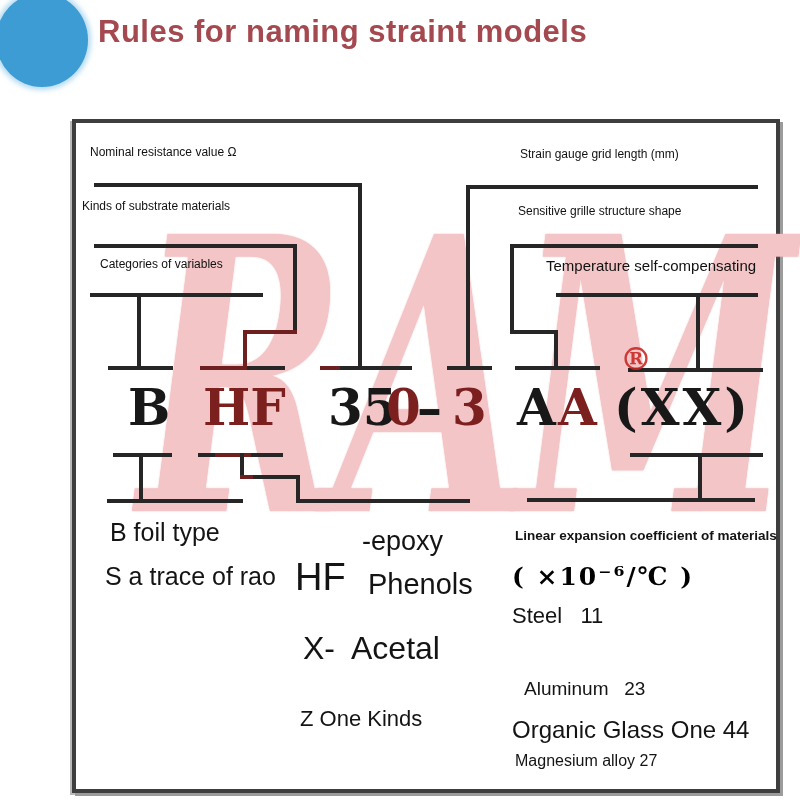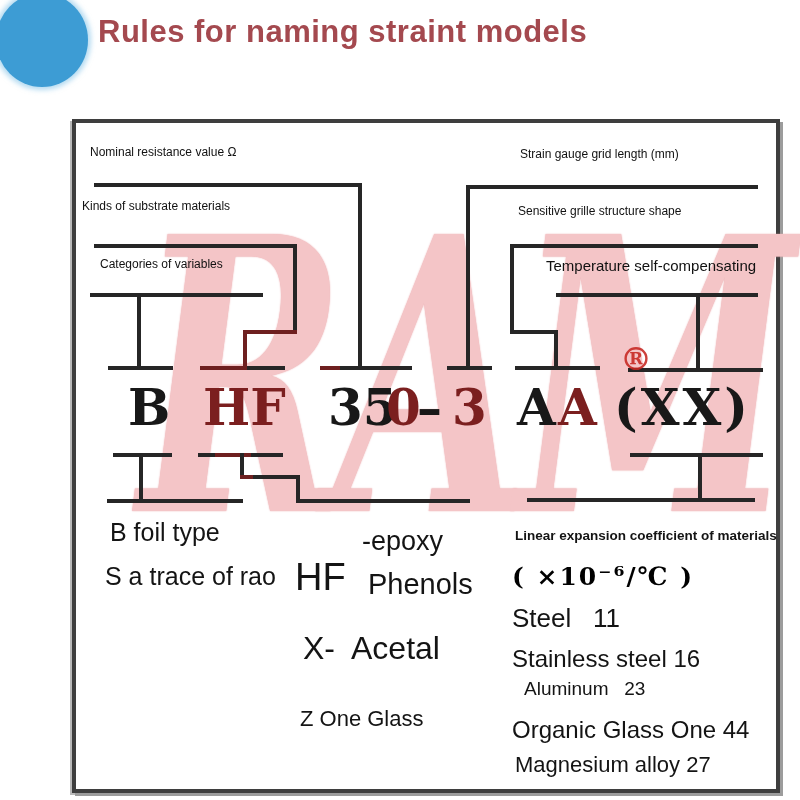--- a/index.html
+++ b/index.html
@@ -123,23 +123,22 @@
     <span class="model-part model-red" style="left:558px;">A</span>
     <span class="model-part model-xx" style="left:614px;">(XX)</span>
   </div>
 
   <div class="leg" style="left:110px;top:518px;font-size:25px;">B foil type</div>
   <div class="leg" style="left:105px;top:562px;font-size:25px;">S a trace of rao</div>
   <div class="leg" style="left:295px;top:556px;font-size:38px;">HF</div>
   <div class="leg" style="left:362px;top:526px;font-size:27px;">-epoxy</div>
   <div class="leg" style="left:368px;top:568px;font-size:29px;">Phenols</div>
   <div class="leg" style="left:303px;top:630px;font-size:32px;">X-  Acetal</div>
-  <div class="leg" style="left:300px;top:706px;font-size:22px;">Z One Glass</div>
+  <div class="leg" style="left:300px;top:706px;font-size:22px;">Z One Kinds</div>
 
   <div class="leg" style="left:515px;top:528px;font-size:13.5px;font-weight:600;">Linear expansion coefficient of materials</div>
   <div class="leg formula" style="left:512px;top:562px;font-size:25px;">( ×10⁻⁶/℃ )</div>
-  <div class="leg" style="left:512px;top:603px;font-size:26px;">Steel   11</div>
-  <div class="leg" style="left:512px;top:645px;font-size:24px;">Stainless steel 16</div>
+  <div class="leg" style="left:512px;top:603px;font-size:22px;">Steel   11</div>
   <div class="leg" style="left:524px;top:678px;font-size:19px;">Aluminum   23</div>
   <div class="leg" style="left:512px;top:716px;font-size:24px;">Organic Glass One 44</div>
-  <div class="leg" style="left:515px;top:752px;font-size:22px;">Magnesium alloy 27</div>
+  <div class="leg" style="left:515px;top:752px;font-size:16px;">Magnesium alloy 27</div>
 
 </div>
 
 </body></html>

